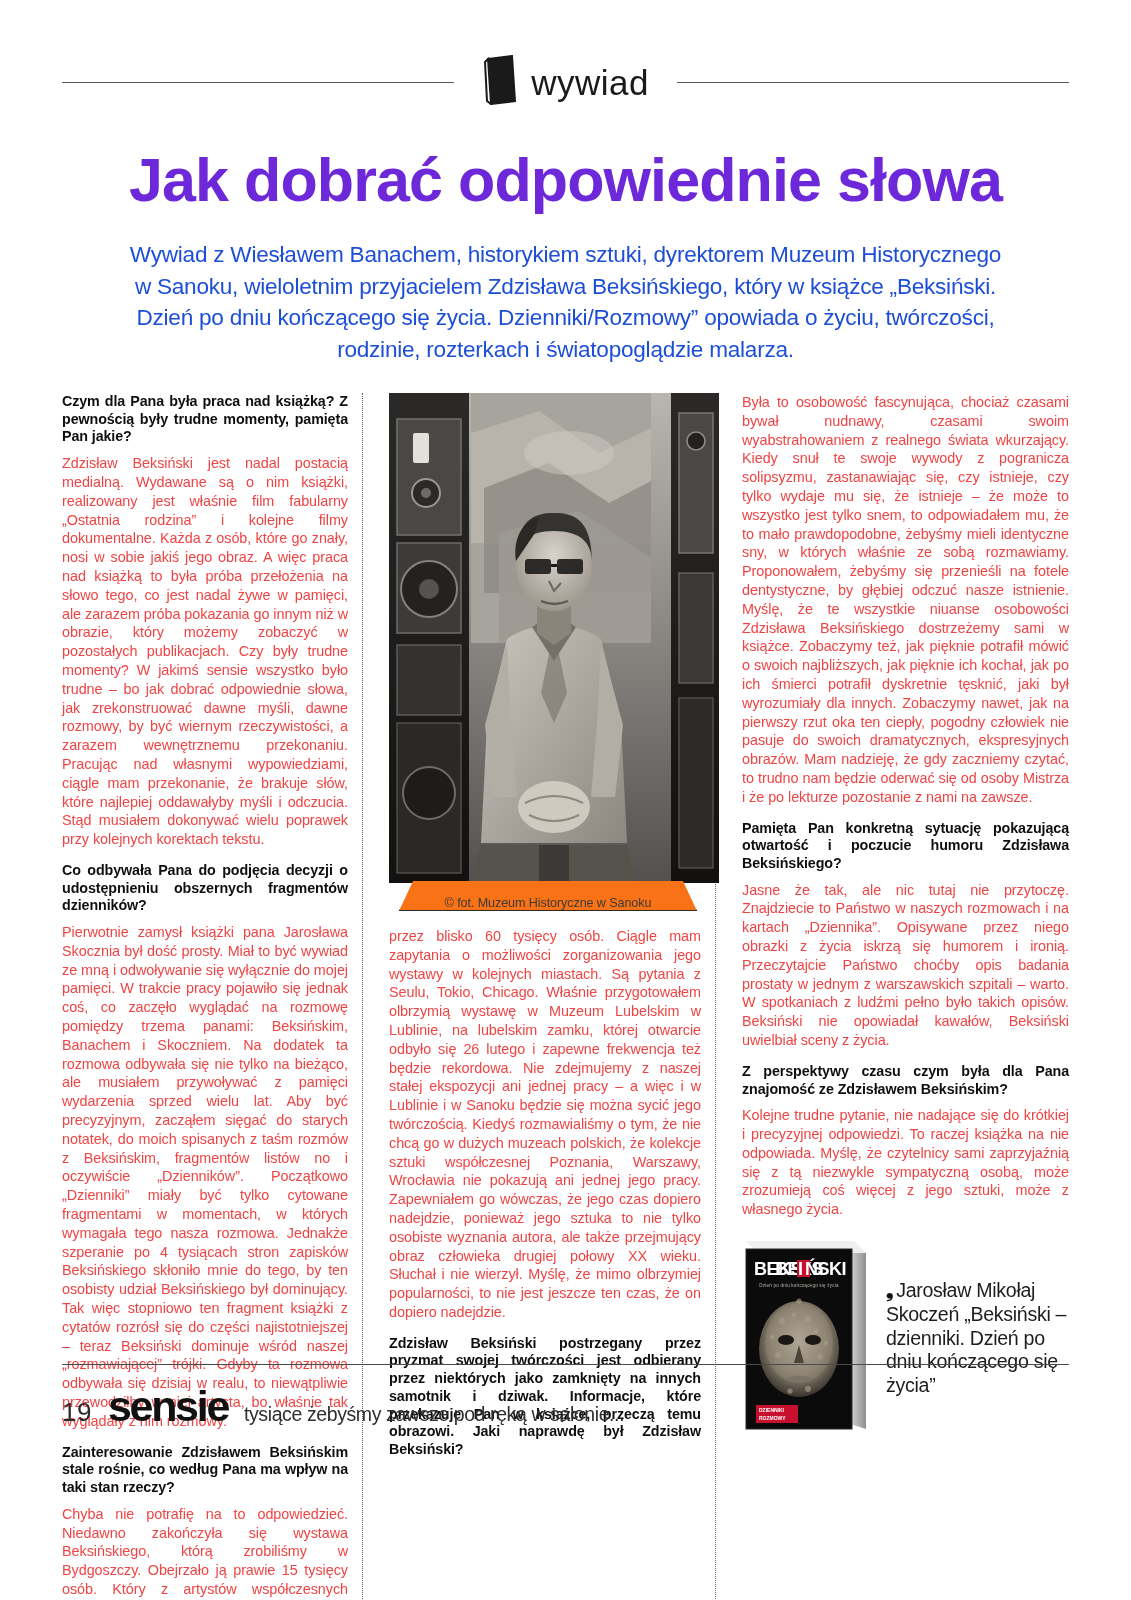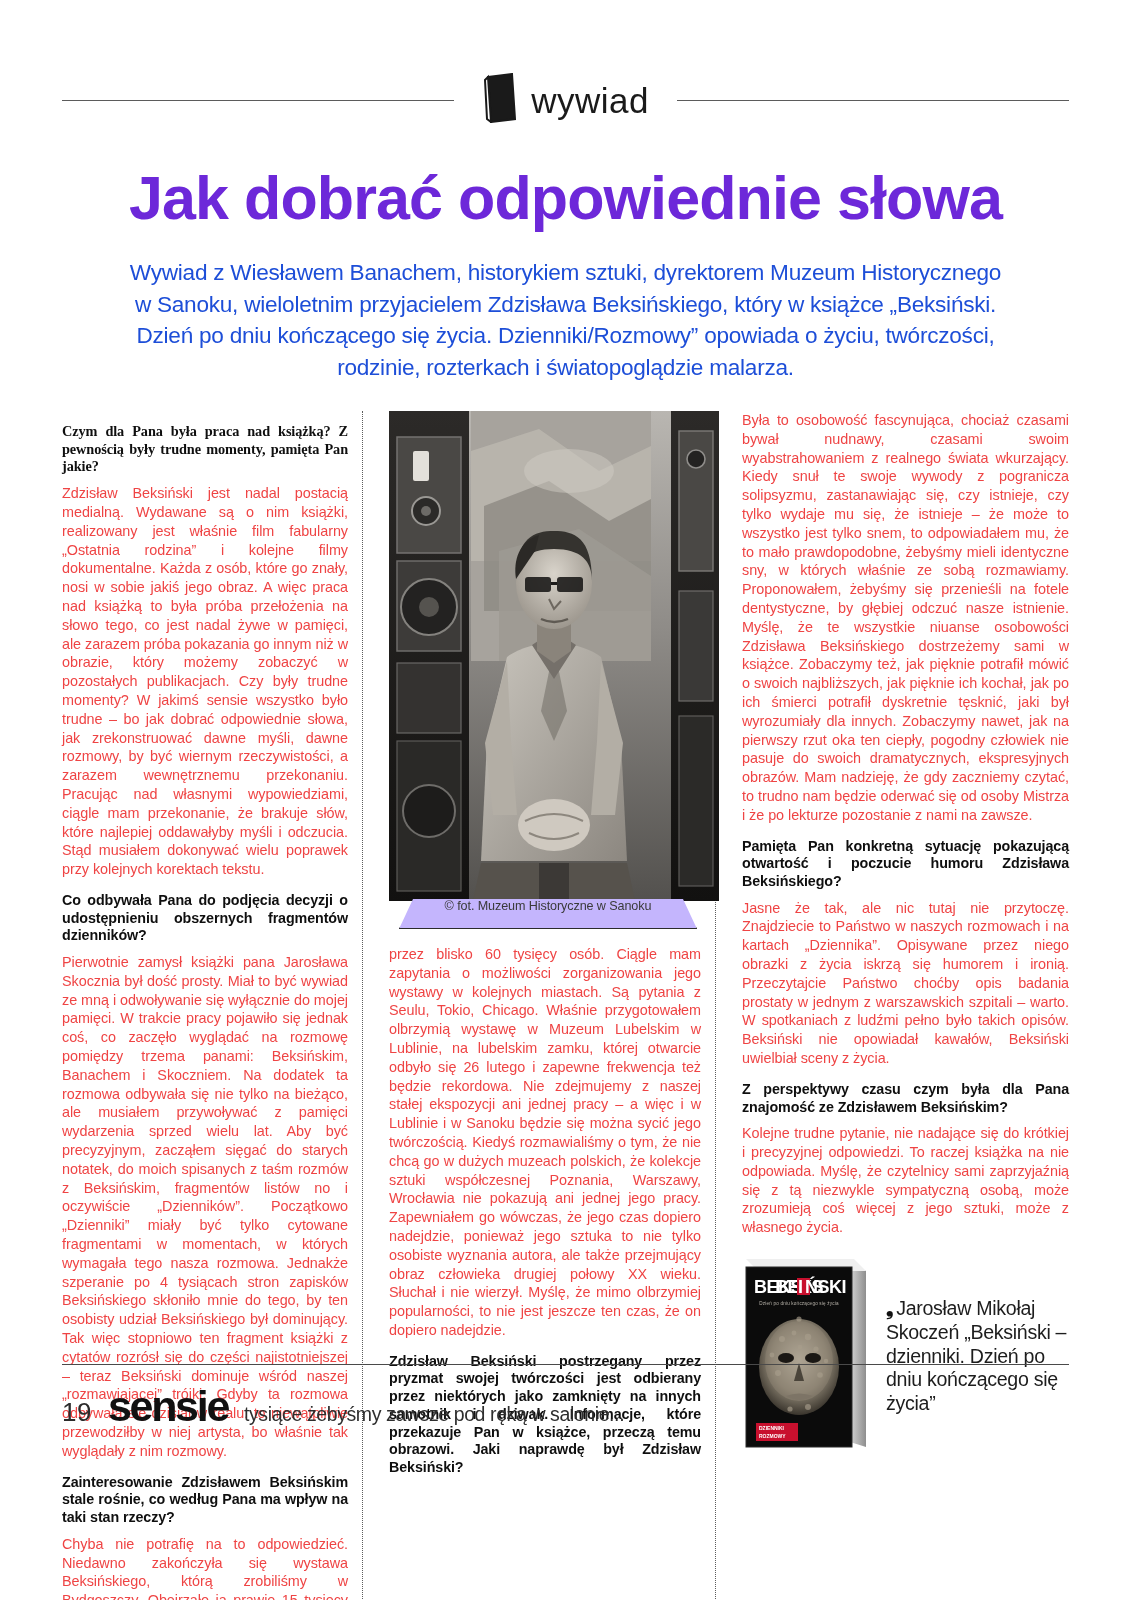--- a/index.html
+++ b/index.html
@@ -23,21 +23,21 @@
     box-sizing: border-box;
     padding: 0 62px;
   }
 
   
   .masthead {
     display: flex;
     align-items: center;
     justify-content: center;
     gap: 14px;
-    padding-top: 73px;
+    padding-top: 55px;
   }
   .masthead .rule {
     flex: 1 1 auto;
     height: 1px;
     background: #5b5b5b;
   }
   .masthead-center {
     display: flex;
     align-items: center;
     gap: 11px;
@@ -108,21 +108,21 @@
   p + p { margin-top: 8px; }
   .q {
     font-weight: 700;
     color: #0f0f0f;
     text-align: justify;
     font-size: 14.3px;
     line-height: 1.24;
     letter-spacing: -0.1px;
     margin-top: 13px;
   }
-  .q:first-child { margin-top: 12px; font-family: Liberation Serif, serif; }
+  .q:first-child { margin-top: 0; }
   .a { margin-top: 8px; }
 
   
   .photo-wrap {
     width: 330px;
     margin: 0 0 0 0;
     position: relative;
   }
   .photo {
     width: 330px;
@@ -138,26 +138,26 @@
     width: 330px;
     height: 30px;
     margin-top: -2px;
   }
   .caption-band .ribbon {
     position: absolute;
     left: 10px;
     right: 22px;
     top: 0;
     height: 30px;
-    background: #c4b5fd;
+    background: #f97316;
     border: 1.2px solid #2b2b2b;
     border-top: none;
     box-sizing: border-box;
     display: flex;
-    align-items: flex-start;
+    align-items: flex-end;
     justify-content: center;
     clip-path: polygon(14px 0, calc(100% - 14px) 0, 100% 100%, 0 100%);
   }
   .caption-text {
     font-size: 12.6px;
     color: #3a3a3a;
     white-space: nowrap;
     letter-spacing: -0.1px;
   }
 

